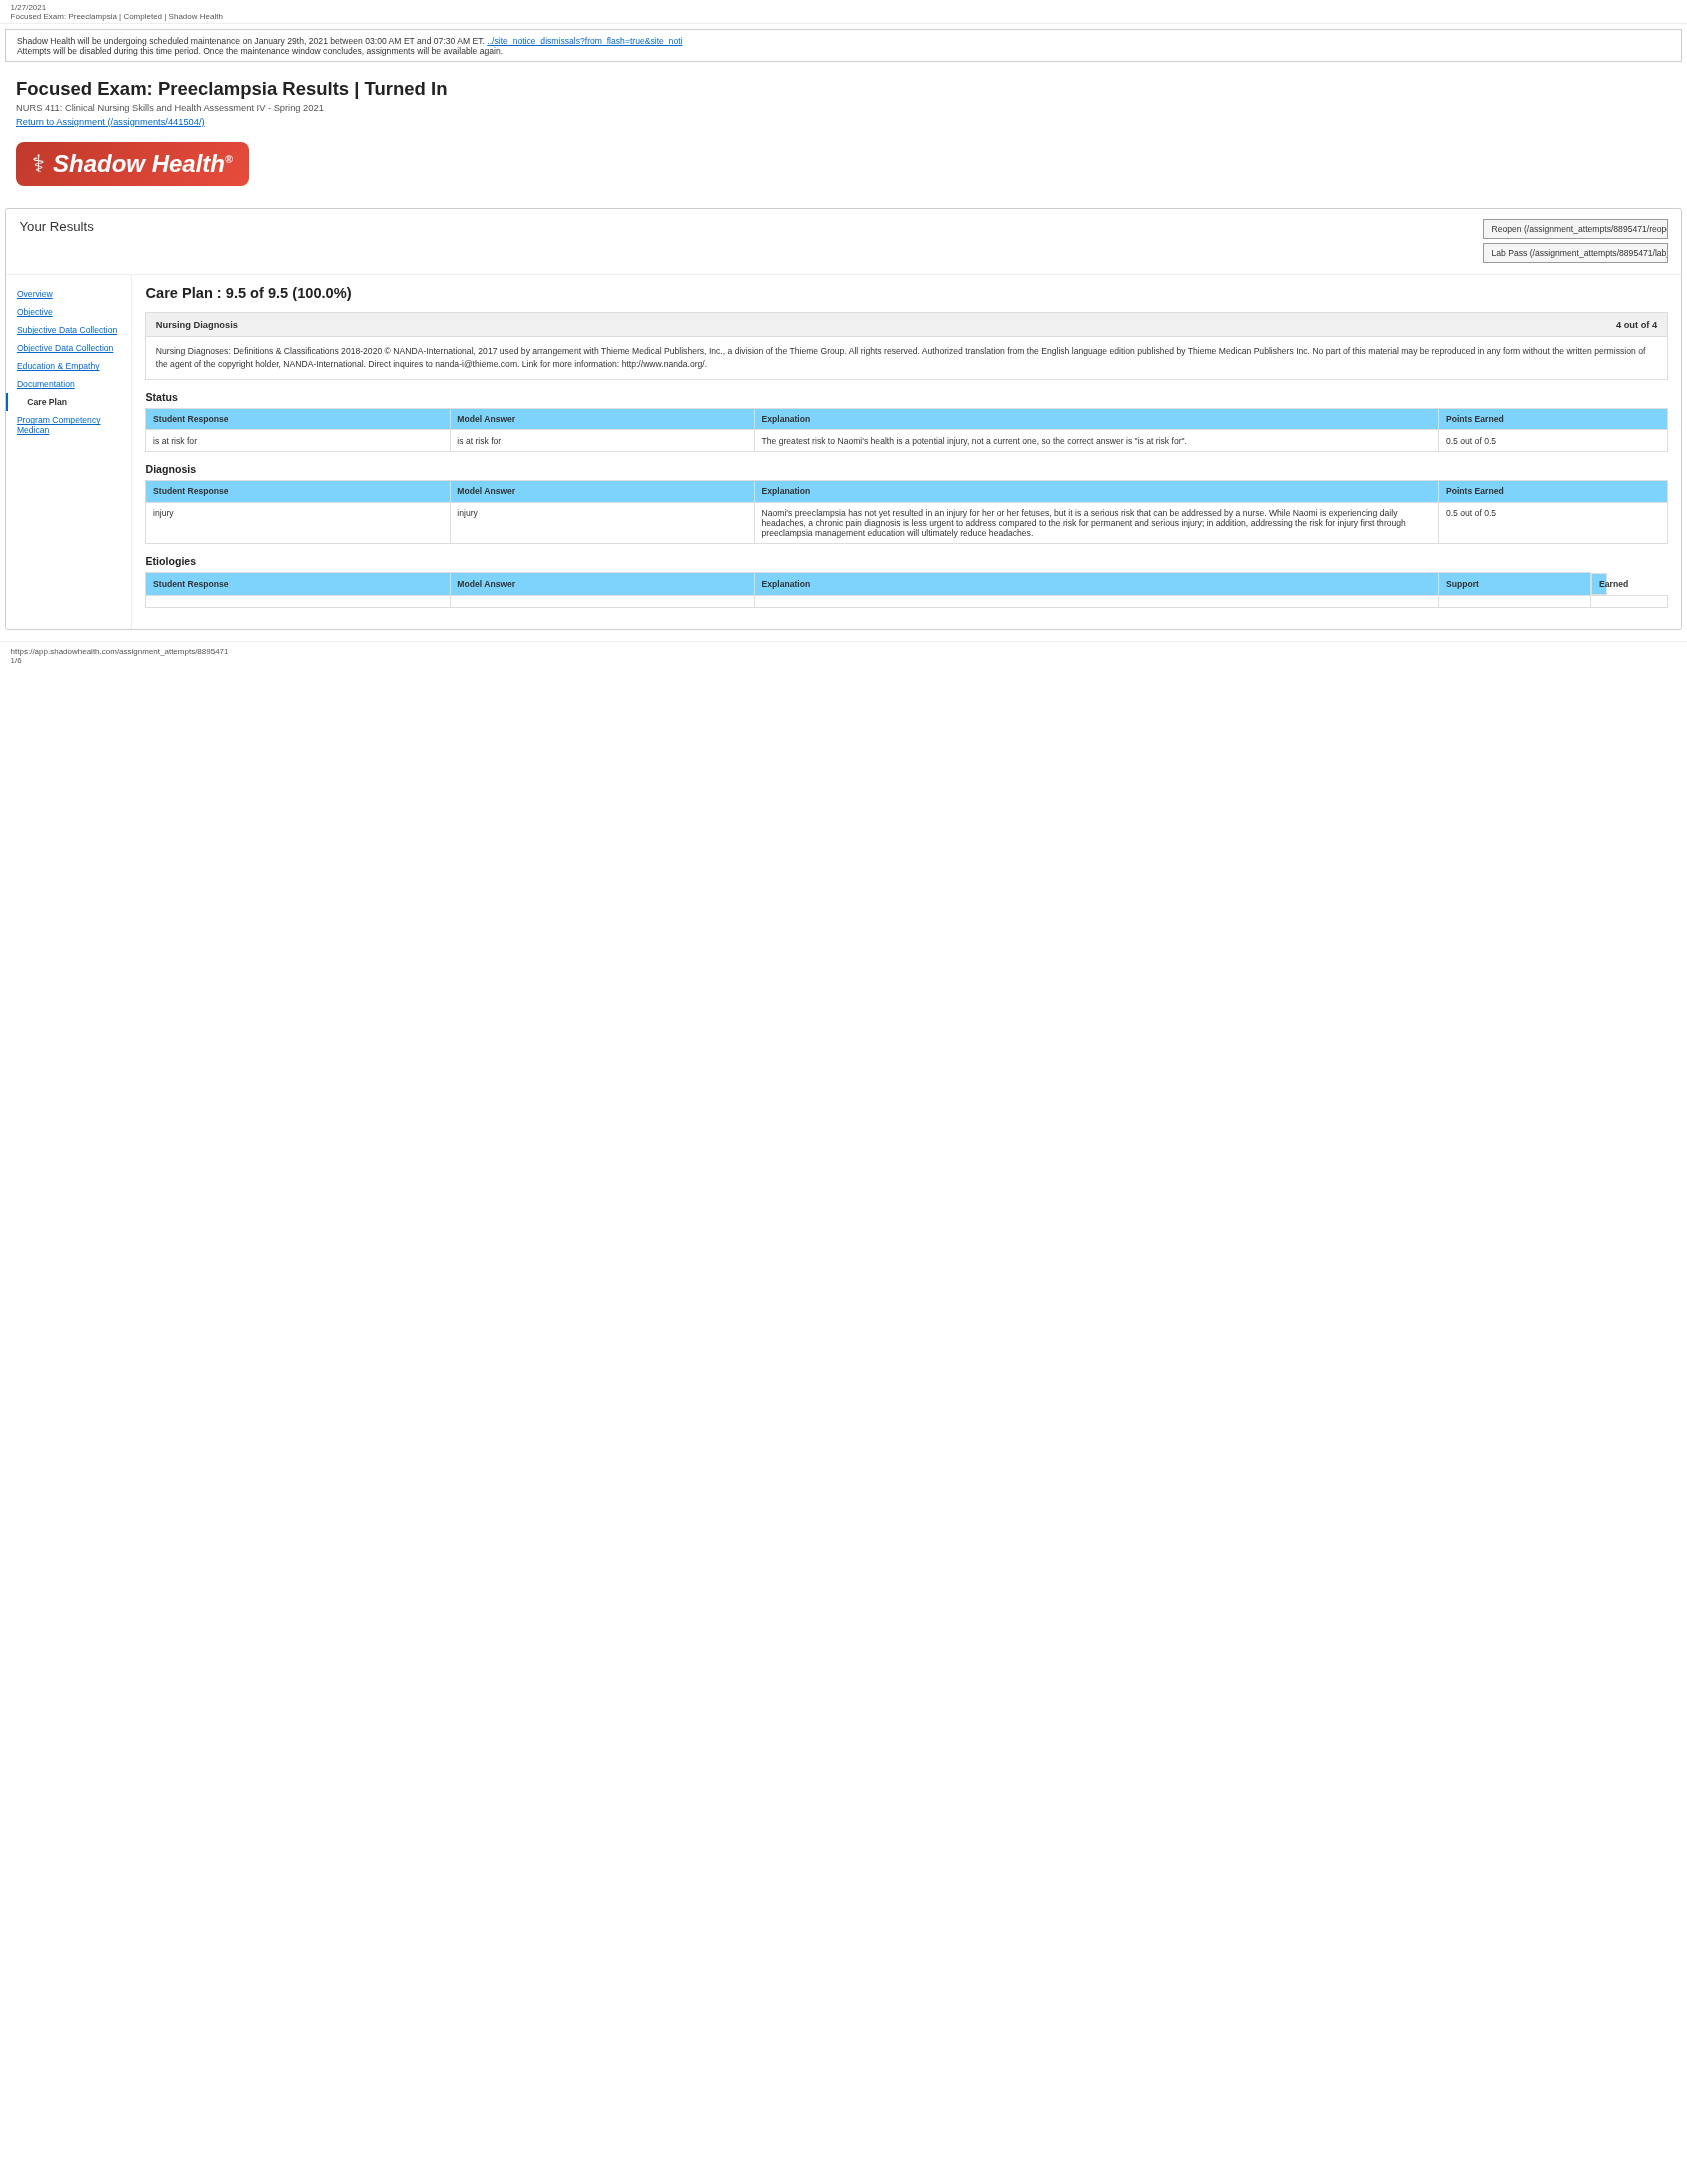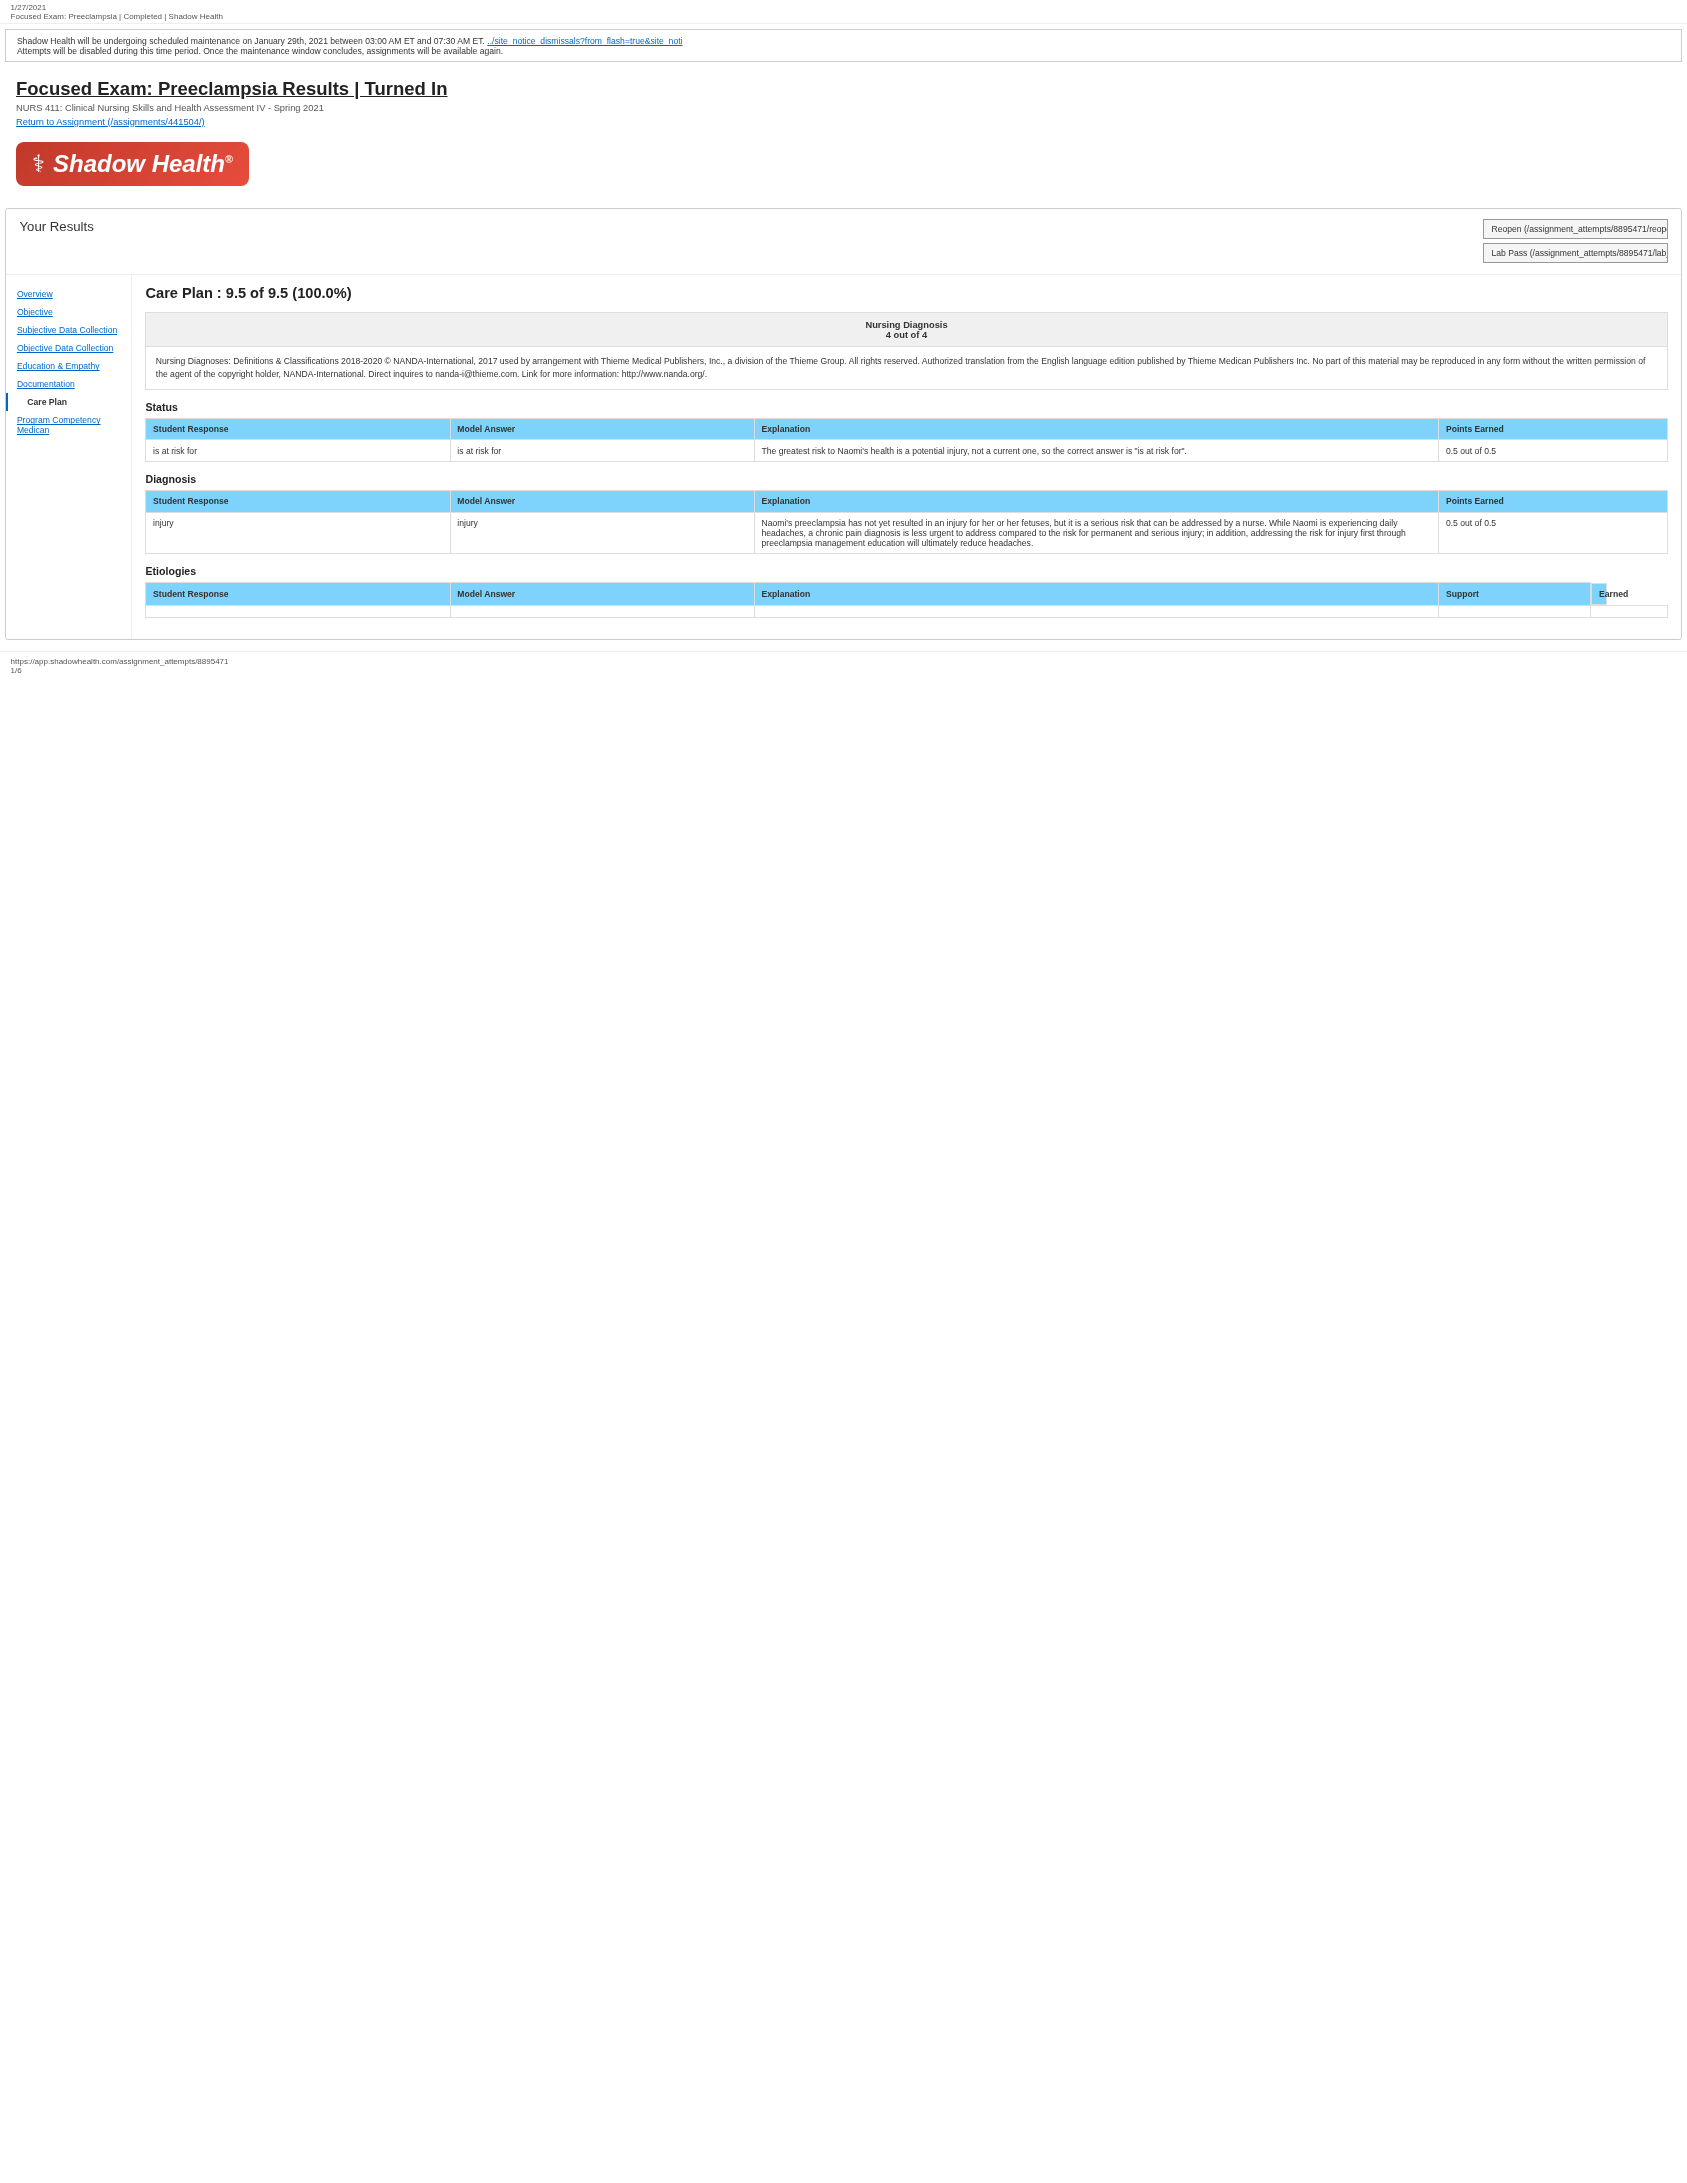--- a/index.html
+++ b/index.html
@@ -31,21 +31,20 @@
       flex-direction: column;
     }
     .page-header {
       padding: 10.6px 16px 5.3px 16px;
     }
     .page-title {
       font-size: 18.5px;
       font-weight: bold;
       color: #222;
       margin-bottom: 2.6px;
-      text-decoration: underline;
     }
     .page-subtitle {
       font-size: 9.3px;
       color: #555;
       margin-bottom: 4px;
     }
     .return-link {
       color: #0066cc;
       text-decoration: underline;
       font-size: 9.3px;
@@ -146,21 +145,20 @@
     .nursing-diagnosis-header {
       display: flex;
       justify-content: space-between;
       align-items: center;
       background: #f0f0f0;
       padding: 6.6px 9.3px;
       font-weight: bold;
       font-size: 9.3px;
       border: 0.7px solid #ddd;
       margin-bottom: 0;
-      flex-direction: column;
     }
     .nd-description {
       font-size: 8.6px;
       color: #333;
       line-height: 1.5;
       padding: 8px 9.3px;
       border: 0.7px solid #ddd;
       border-top: none;
       margin-bottom: 10.6px;
     }

